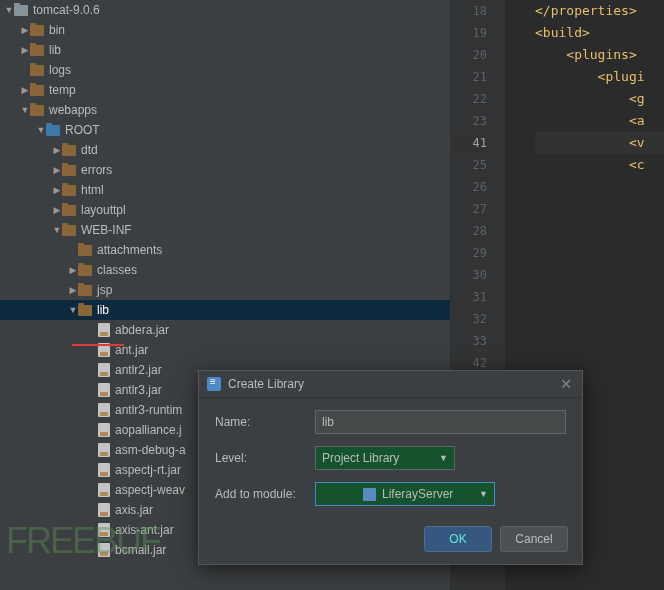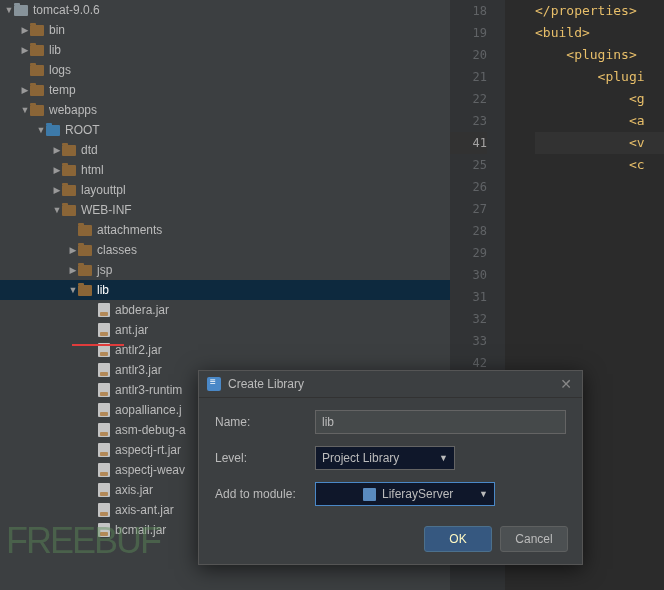--- a/index.html
+++ b/index.html
@@ -165,21 +165,21 @@
   .text-input {
     flex: 1;
     background: #45494a;
     border: 1px solid #646464;
     color: #bbb;
     padding: 4px 6px;
     font-size: 12px;
     height: 24px;
   }
   .combo {
-    background: #0f172a;
+    background: #14532d;
     border: 1px solid #646464;
     color: #bbb;
     padding: 3px 6px;
     font-size: 12px;
     height: 24px;
     display: flex;
     align-items: center;
     position: relative;
   }
   .combo .caret {
@@ -202,21 +202,21 @@
     color: #bbb;
     font-size: 12px;
     display: flex;
     align-items: center;
     justify-content: center;
     border-radius: 3px;
   }
   .btn.primary {
     background: #365880;
     border-color: #4c708c;
-    color: #fef9c3;
+    color: #5eead4;
     margin-left: 21px;
   }
   .mod-icon {
     width: 13px; height: 13px;
     background: #5a8bbf;
     margin-right: 6px;
     border-radius: 1px;
     position: relative;
   }
   .watermark {
@@ -274,20 +274,26 @@
       <span class="indent" style="width:32px"></span>
       <span class="arrow down"></span>
       <span class="folder-icon blue"></span>
       <span>ROOT</span>
     </div>
   <div class="tree-row">
       <span class="indent" style="width:48px"></span>
       <span class="arrow right"></span>
       <span class="folder-icon"></span>
       <span>dtd</span>
+    </div>
+  <div class="tree-row">
+      <span class="indent" style="width:48px"></span>
+      <span class="arrow right"></span>
+      <span class="folder-icon"></span>
+      <span>errors</span>
     </div>
   <div class="tree-row">
       <span class="indent" style="width:48px"></span>
       <span class="arrow right"></span>
       <span class="folder-icon"></span>
       <span>html</span>
     </div>
   <div class="tree-row">
       <span class="indent" style="width:48px"></span>
       <span class="arrow right"></span>

